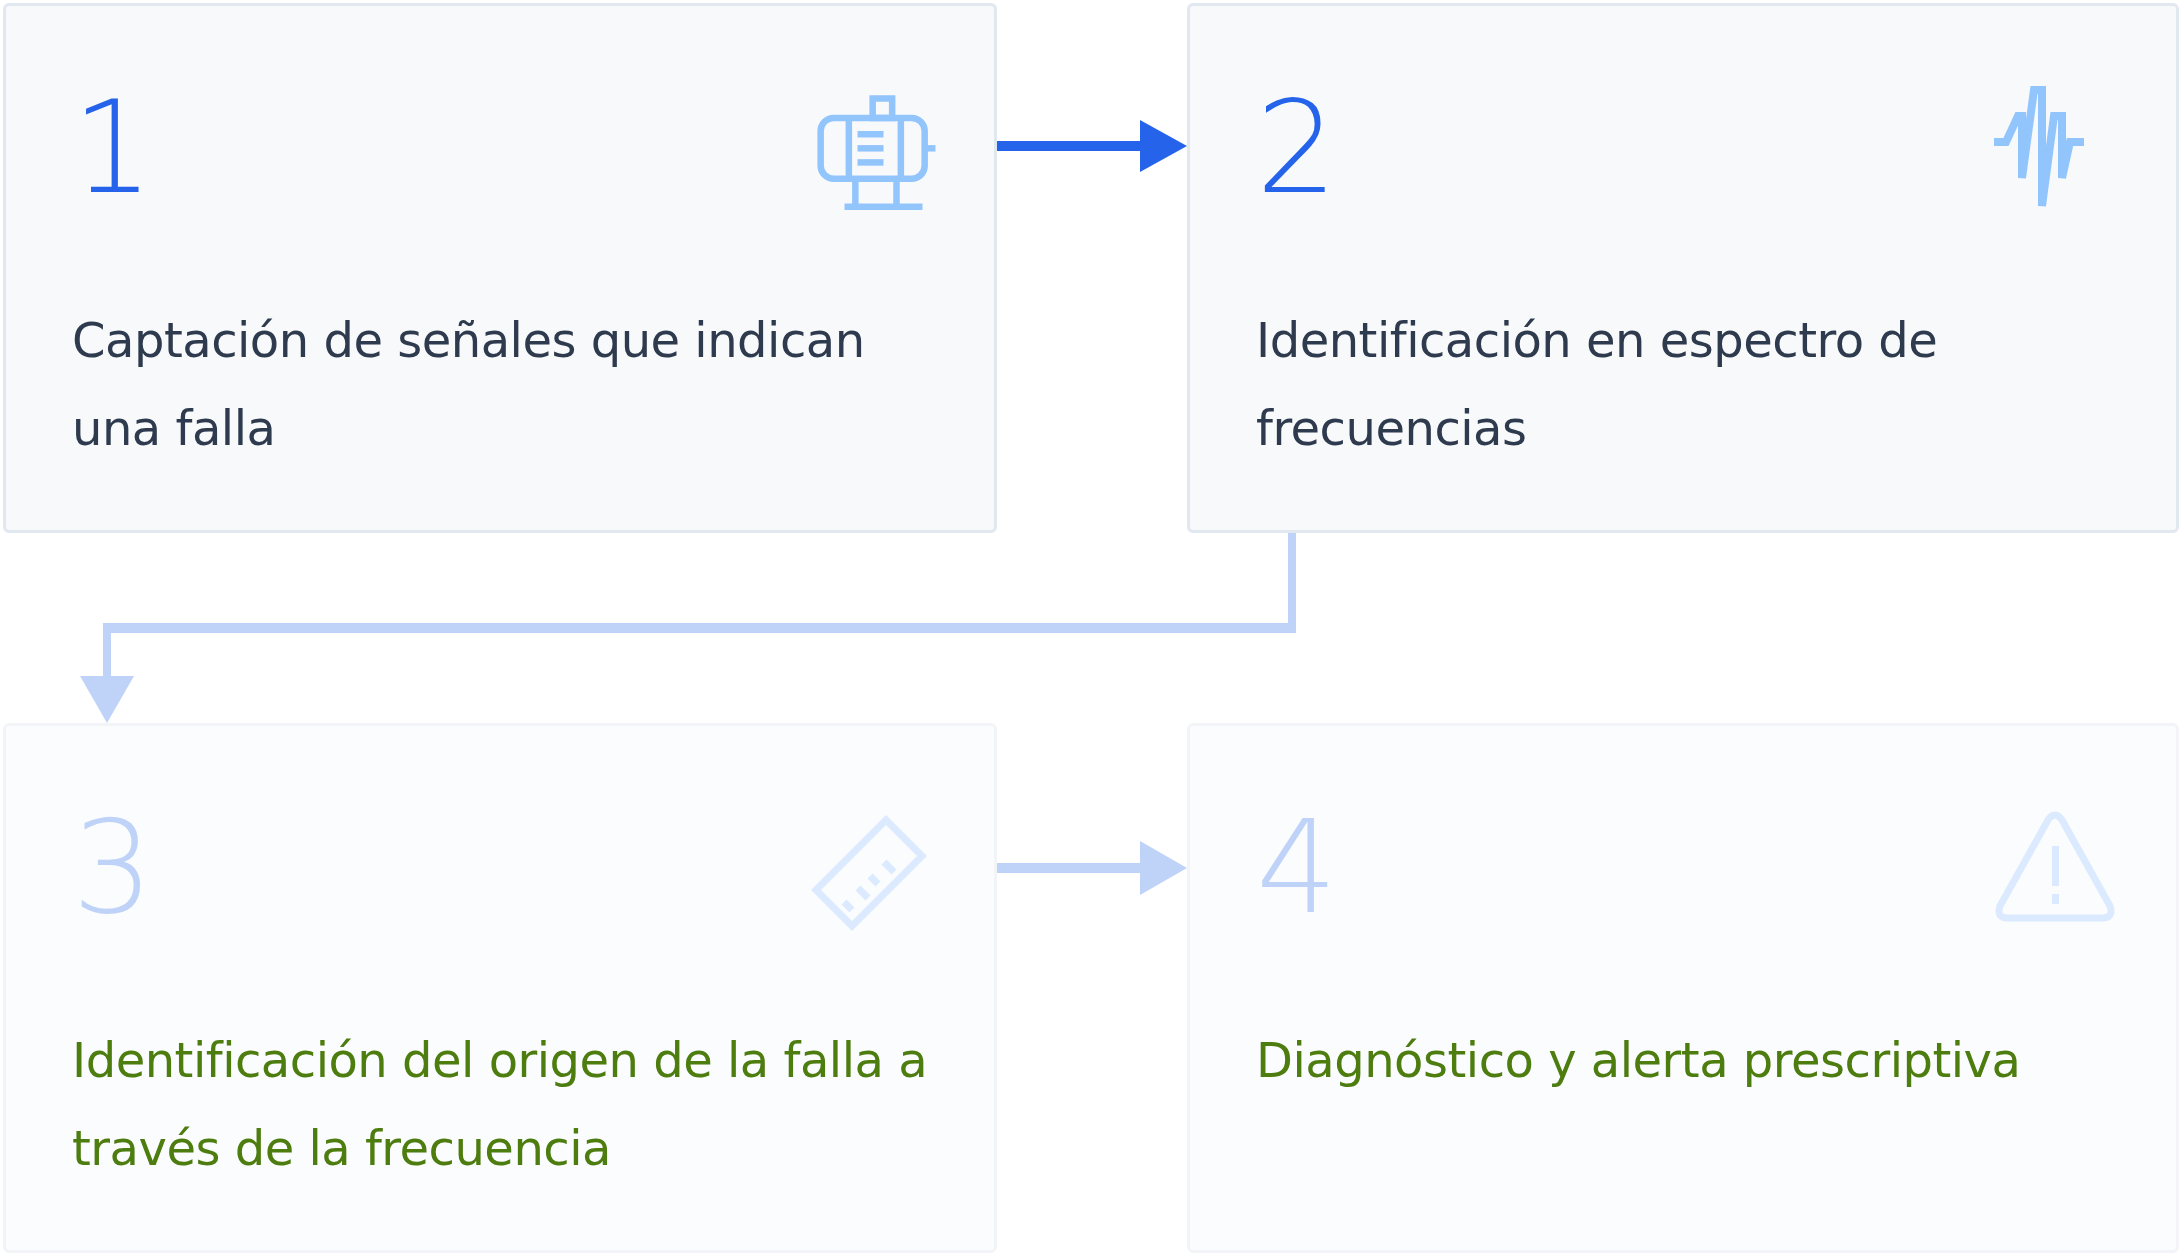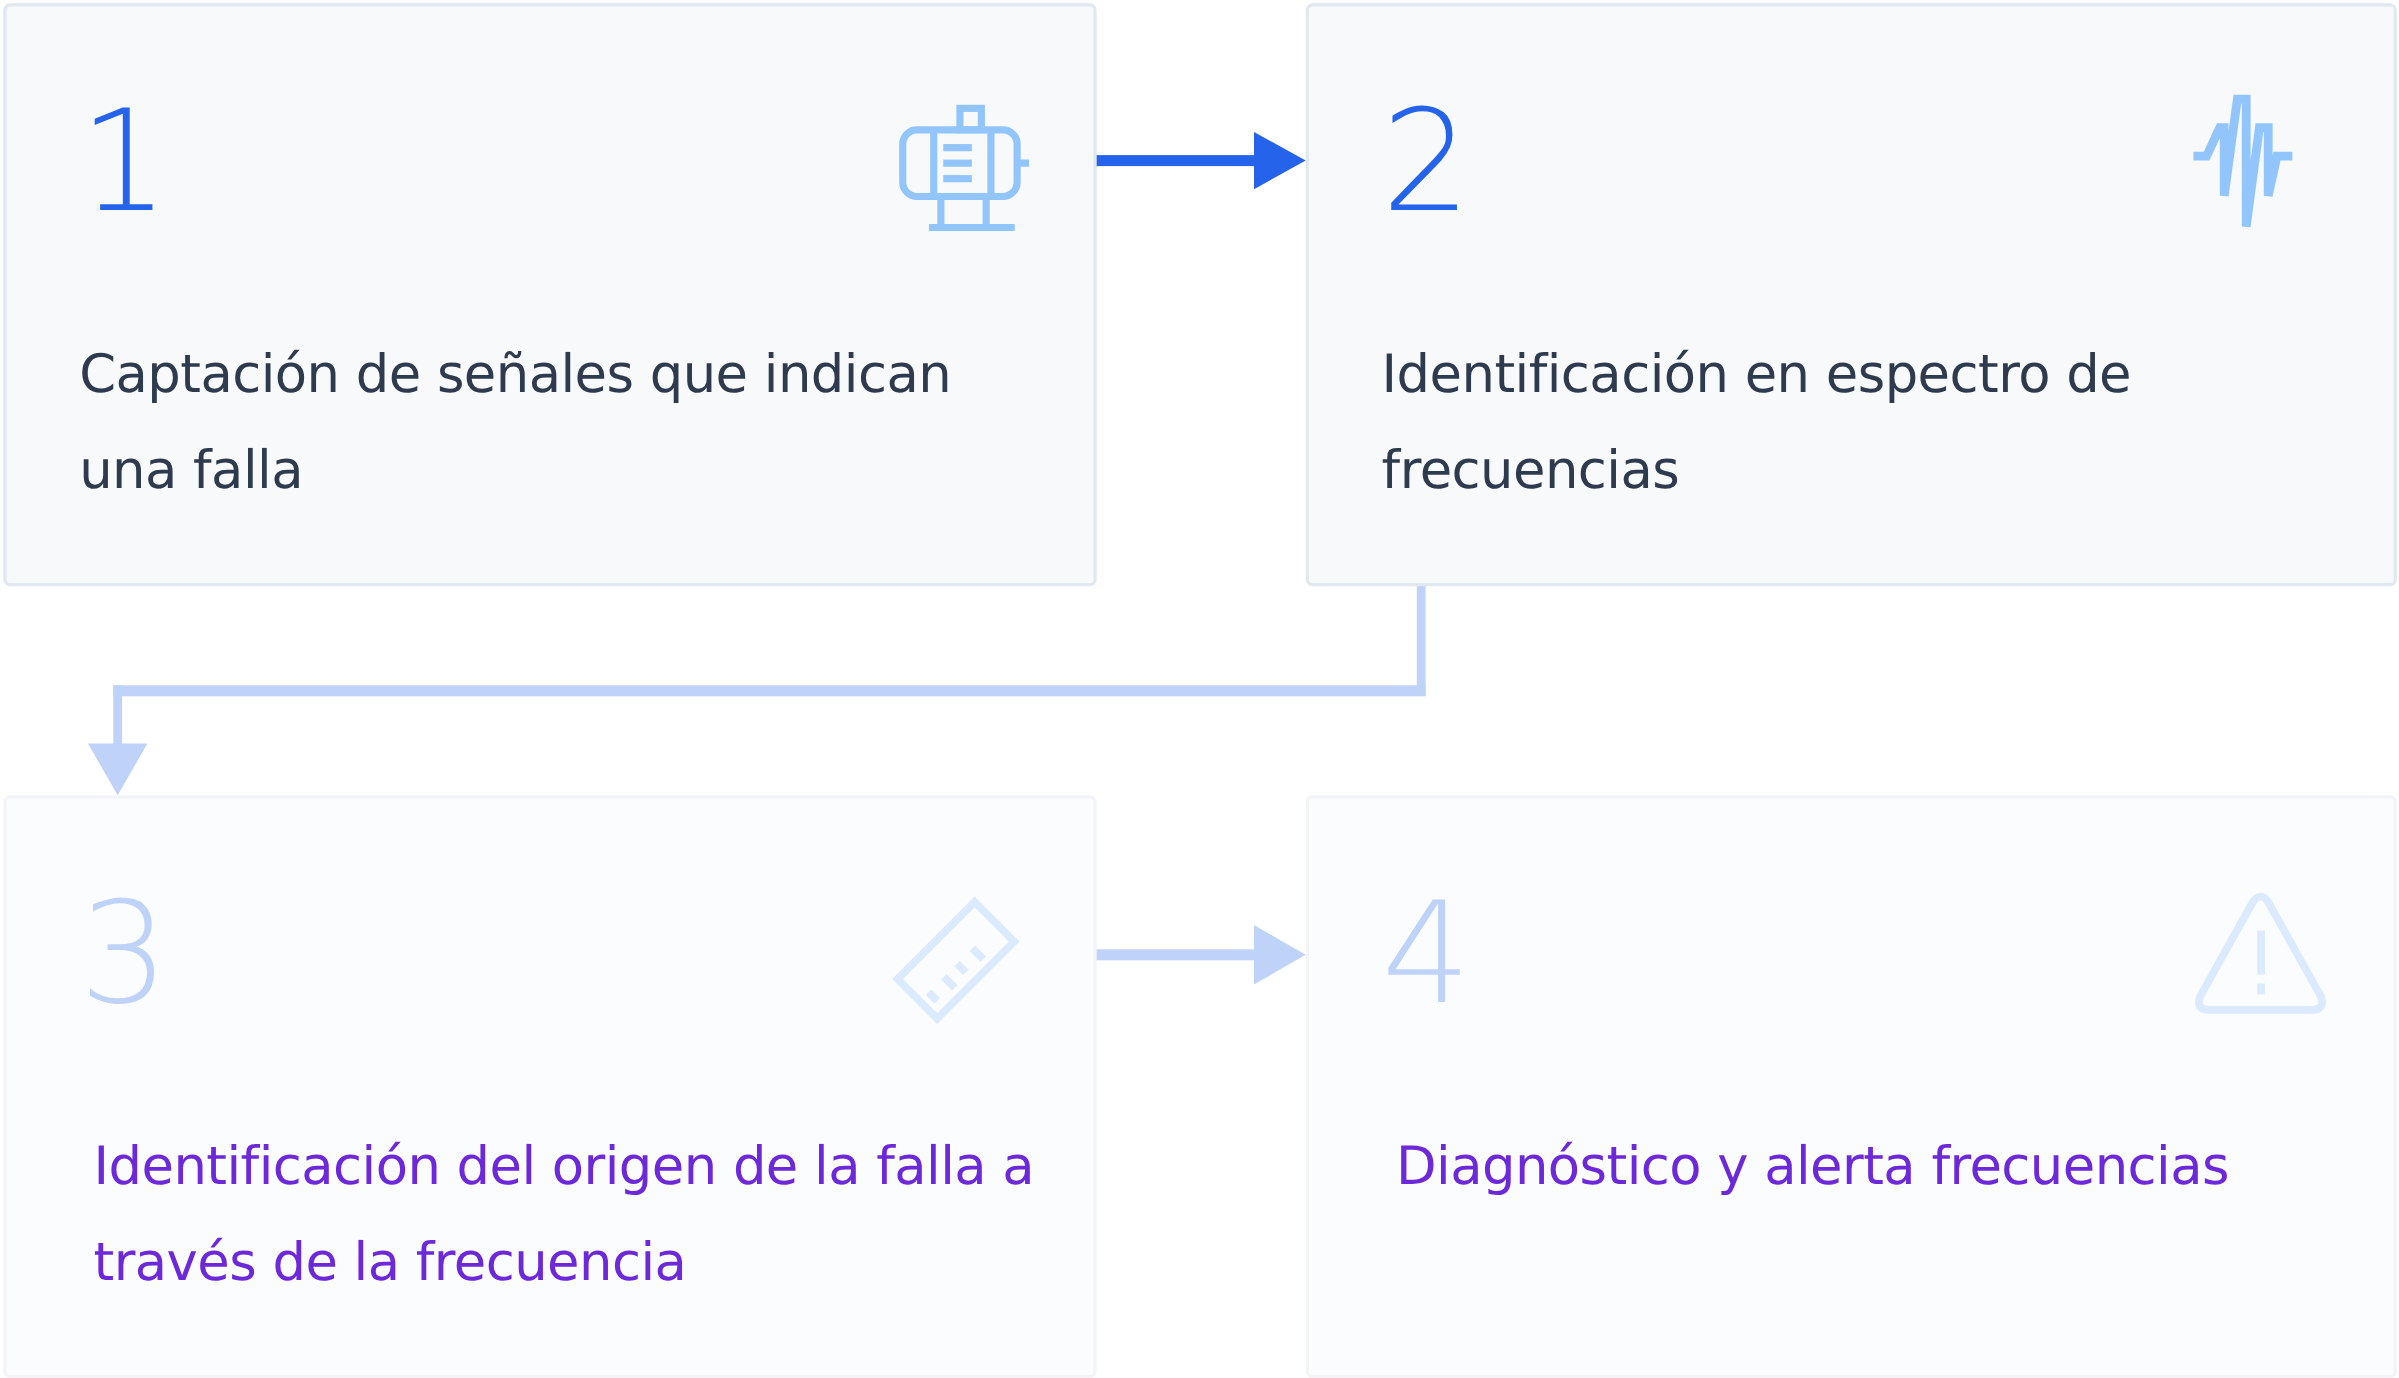--- a/index.html
+++ b/index.html
@@ -8,21 +8,21 @@
   .card { position:absolute; box-sizing:border-box; border-radius:6px; }
   .card.active { background:#f8f9fb; border:3px solid #e2e8f0; }
   .card.inactive { background:#fbfcfe; border:3px solid #f2f4f7; }
   .num { position:absolute; left:66px; top:78px; font-size:128px; line-height:1;
          font-family:"DejaVu Sans", sans-serif; font-weight:300; }
   .card.active .num { color:#2563eb; }
   .card.inactive .num { color:#bfd3f8; }
   .title { position:absolute; left:66px; top:290px; width:880px; font-size:48px; line-height:88px;
            font-weight:500; font-family:"DejaVu Sans", sans-serif; letter-spacing:-0.5px; }
   .card.active .title { color:#2e3a4d; }
-  .card.inactive .title { color:#6d28d9;margin-left:13px; }
+  .card.inactive .title { color:#4d7c0f; }
   .icon { position:absolute; width:130px; height:130px; }
   svg.conn { position:absolute; left:0; top:0; }
 </style>
 </head>
 <body>
 
 <svg class="conn" width="2181" height="1253">
   <g>
     <rect x="996" y="141" width="146" height="10" fill="#2563eb"></rect>
     <polygon points="1140,120 1187,146 1140,172" fill="#2563eb"></polygon>
@@ -83,14 +83,14 @@
   <div class="title">Identificación del origen de la falla a través de la frecuencia</div>
 </div>
 
 <div class="card inactive" style="left:1187px; top:723px; width:992px; height:530px;">
   <div class="num">4</div>
   <svg class="icon" style="left:800px; top:80px;" viewBox="0 0 130 130">
     <path d="M58,14 Q65,4 72,14 L120,100 Q124,112 112,112 L18,112 Q6,112 10,100 Z" fill="none" stroke="#dbeafe" stroke-width="7" stroke-linejoin="round"></path>
     <rect x="62" y="40" width="7" height="40" fill="#dbeafe"></rect>
     <rect x="62" y="88" width="7" height="10" fill="#dbeafe"></rect>
   </svg>
-  <div class="title">Diagnóstico y alerta frecuencias</div>
+  <div class="title">Diagnóstico y alerta prescriptiva</div>
 </div>
 
 </body></html>

